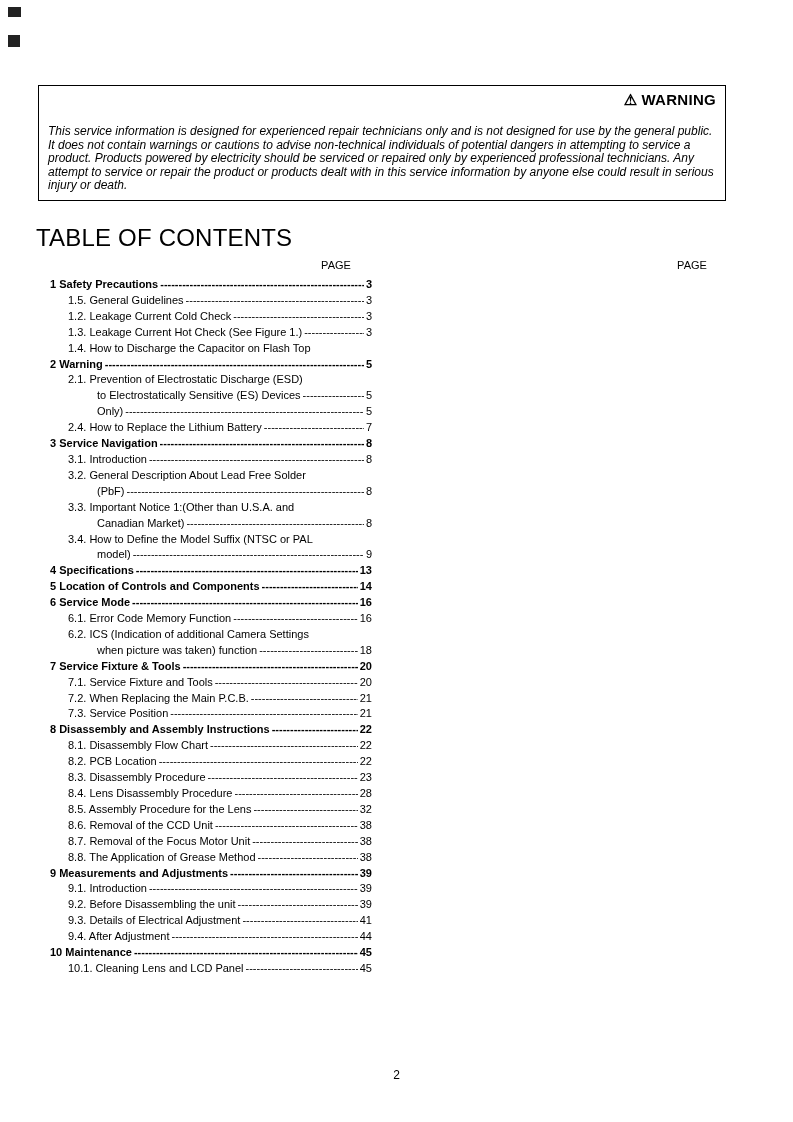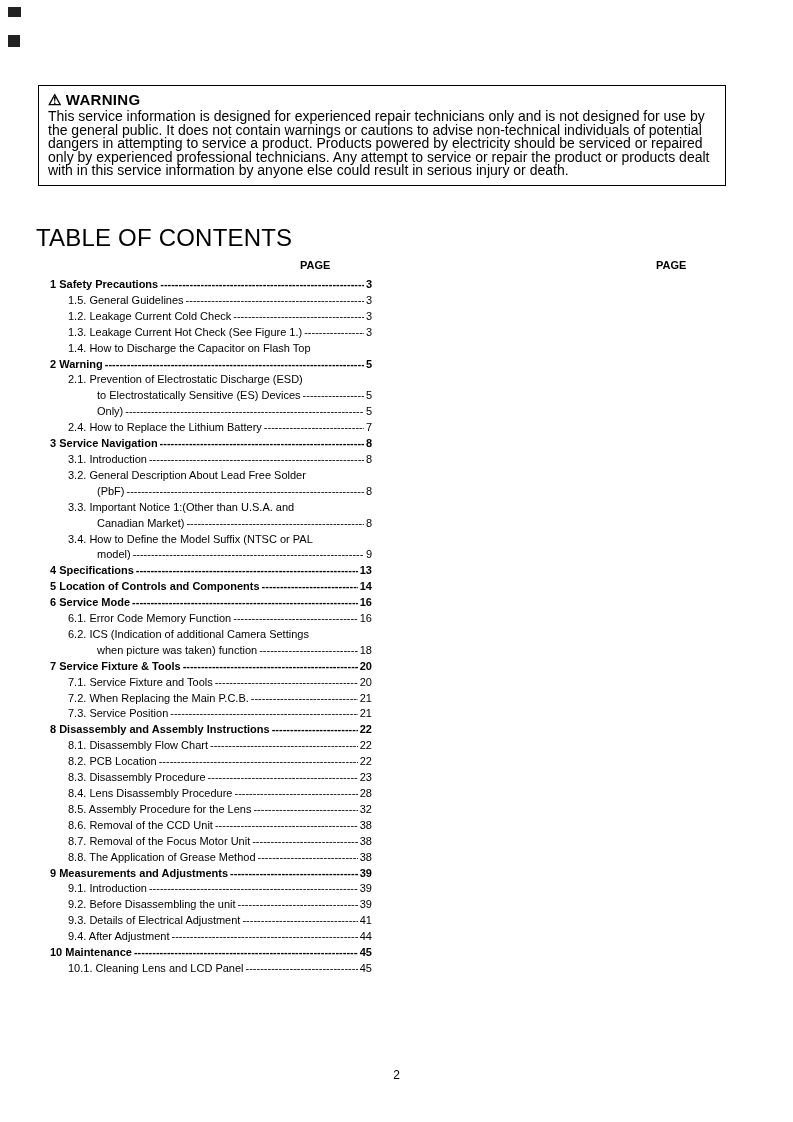--- a/index.html
+++ b/index.html
@@ -23,53 +23,53 @@
 
   .warning-box {
     position: absolute;
     left: 38px;
     top: 85px;
     width: 688px;
     border: 1.5px solid #000000;
     padding: 4px 9px 7px 9px;
   }
   .warning-title {
-    text-align: left;
+    text-align: right;
     font-weight: bold;
     font-size: 15px;
     line-height: 19px;
-    margin-bottom: 1px;
+    margin-bottom: 16px;
     letter-spacing: 0.3px;
   }
   .warning-title .warning-icon {
     font-weight: bold;
     font-size: 15px;
     margin-right: 4px;
   }
   .warning-body {
-    font-size: 14px;
+    font-size: 12px;
     line-height: 13.6px;
+    font-style: italic;
   }
 
   .toc-heading {
     position: absolute;
     left: 36px;
     top: 224px;
     font-size: 24px;
     font-weight: normal;
     letter-spacing: 0.2px;
   }
 
   .page-label {
     position: absolute;
     top: 259px;
     width: 72px;
     font-size: 11px;
-    text-align: left;
-    font-weight: bold;
+    text-align: center;
   }
   .page-label.left-col { left: 300px; }
   .page-label.right-col { left: 656px; }
 
   .toc-list {
     position: absolute;
     left: 50px;
     top: 277px;
     width: 322px;
     font-size: 11px;

